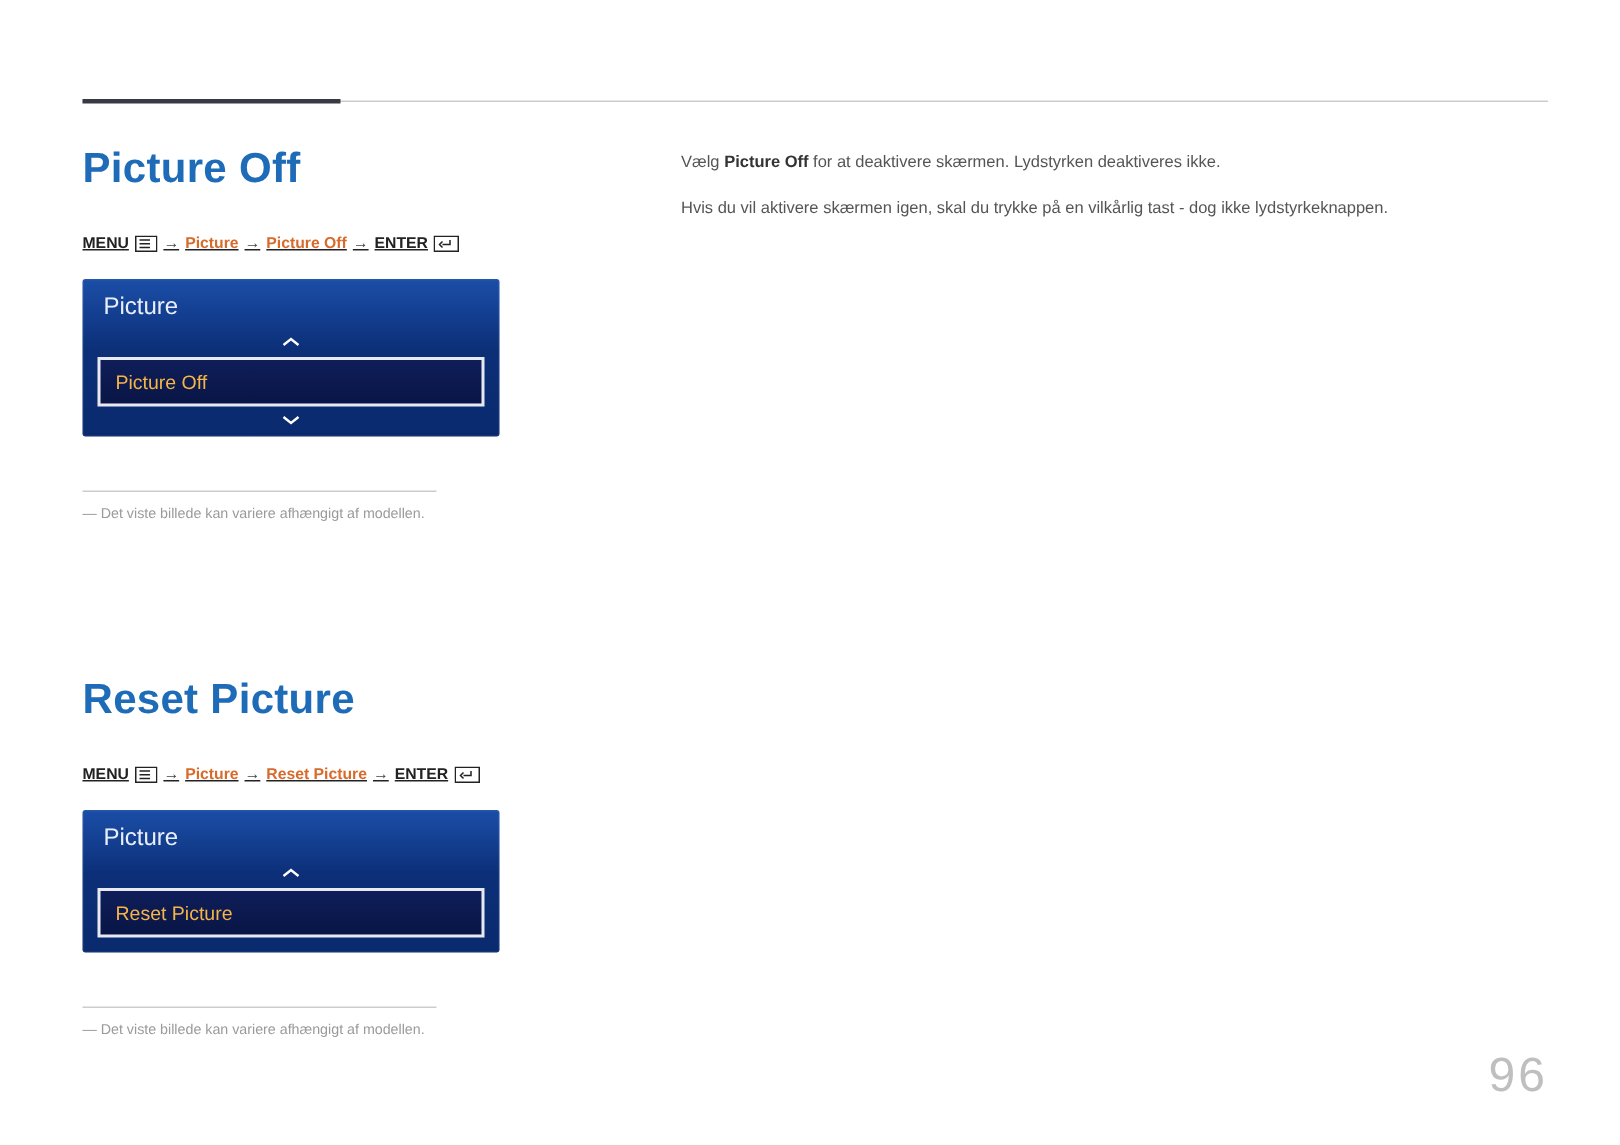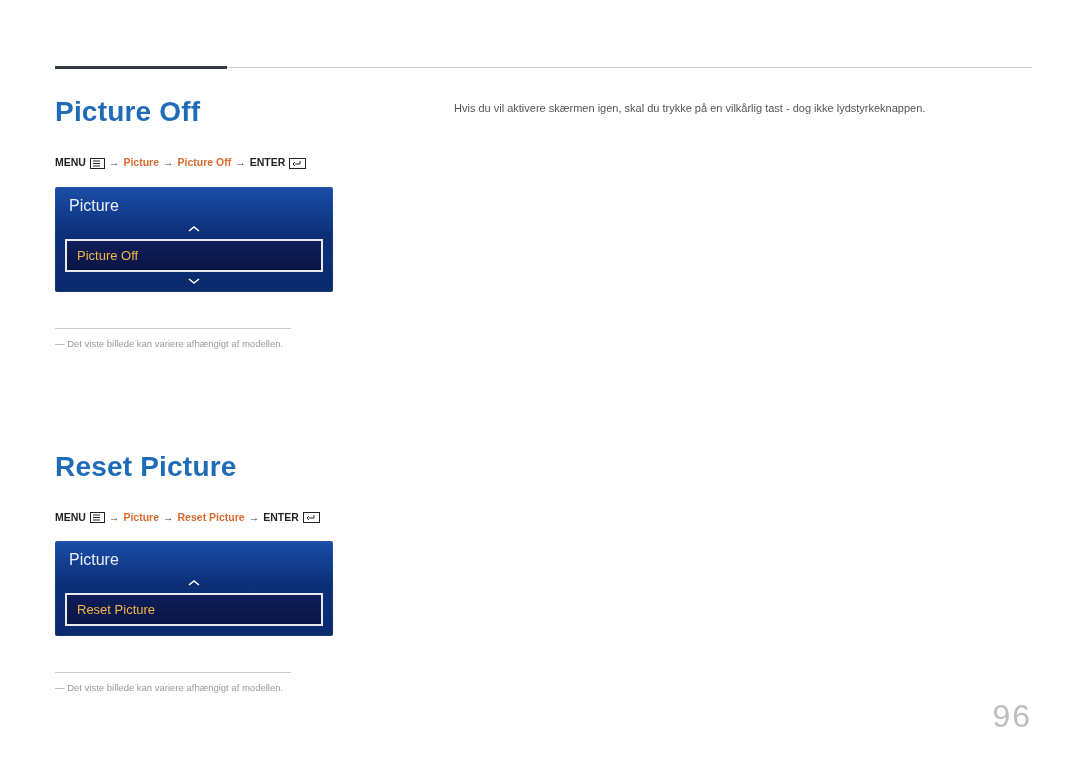--- a/index.html
+++ b/index.html
@@ -2,23 +2,23 @@
 <html><head>
 <meta charset="utf-8">
 <style>
   * { box-sizing: border-box; margin: 0; padding: 0; }
   html, body { width: 1080px; height: 763px; font-family: Arial, Helvetica, sans-serif; background: #fff; color: #444; }
   .page { position: relative; width: 1080px; height: 763px; padding-left: 29px; }
   .top-rule { position: absolute; top: 67px; left: 55px; right: 48px; height: 1px; background: #ccc; }
   .top-rule-accent { position: absolute; top: 66px; left: 55px; width: 172px; height: 3px; background: #363a43; }
   .left-col { position: absolute; left: 55px; top: 96px; width: 320px; }
   .right-col { position: absolute; left: 454px; top: 100px; right: 48px; font-size: 11px; color: #555; line-height: 1.6; }
-  .right-col p + p { margin-top: 3px; font-style: italic; }
+  .right-col p + p { margin-top: 13px; }
   h1.section-title { color: #1e6bb8; font-size: 28px; font-weight: 600; margin-bottom: 28px; letter-spacing: 0.2px; }
-  .breadcrumb { font-size: 10.5px; font-weight: bold; color: #222; margin-bottom: 18px; display: flex; align-items: center; gap: 4px; flex-wrap: wrap; }
+  .breadcrumb { font-size: 10.5px; font-weight: bold; color: #222; margin-bottom: 18px; display: flex; align-items: center; gap: 4px; flex-wrap: wrap; text-decoration: underline; }
   .breadcrumb .orange { color: #d86b2c; font-weight: bold; }
   .breadcrumb .arrow { color: #444; }
   .menu-panel { width: 278px; border-radius: 2px; overflow: hidden; background: linear-gradient(#1b4ea8, #0c2f78 45%, #0a2a6e); box-shadow: 0 0 0 1px rgba(255,255,255,0.05) inset; }
   .menu-header { padding: 10px 14px 6px 14px; color: #e9eefb; font-size: 16px; }
   .arrow-row { height: 16px; display:flex; justify-content:center; align-items:center; color: #fff; font-size: 11px; }
   .menu-item-sel { margin: 2px 10px 4px 10px; border: 2px solid #e8e9ee; background: linear-gradient(#0f1e5a, #091545); padding: 7px 10px; font-size: 13px; color: #f5b547; }
   .footnote-rule { margin-top: 36px; width: 236px; height: 1px; background: #ccc; }
   .footnote { margin-top: 9px; font-size: 9.5px; color: #9a9a9a; }
   .footnote::before { content: "― "; color: #9a9a9a; }
   .section2 { margin-top: 102px; }
@@ -118,18 +118,21 @@
         </div>
         <div class="menu-item-sel" style="margin-bottom:10px">Reset Picture</div>
       </div>
 
       <div class="footnote-rule"></div>
       <div class="footnote">Det viste billede kan variere afhængigt af modellen.</div>
     </div>
   </div>
 
   <div class="right-col">
+    <p>
+      <span>Vælg </span><span class="bold-inline">Picture Off</span><span> for at deaktivere skærmen. Lydstyrken deaktiveres ikke.</span>
+    </p>
     <p>Hvis du vil aktivere skærmen igen, skal du trykke på en vilkårlig tast - dog ikke lydstyrkeknappen.</p>
   </div>
 
 
   <div class="page-num">96</div>
 </div>
 
 </body></html>

